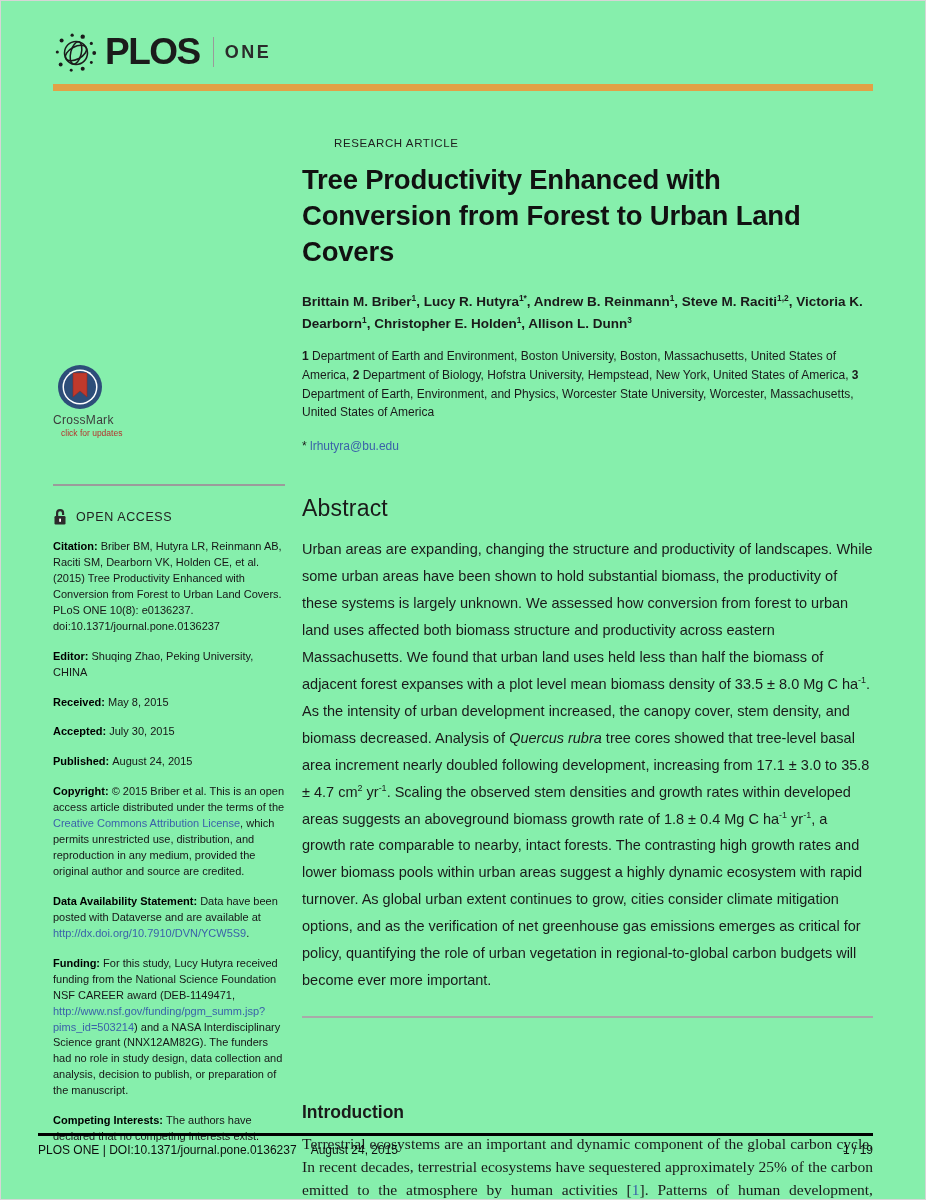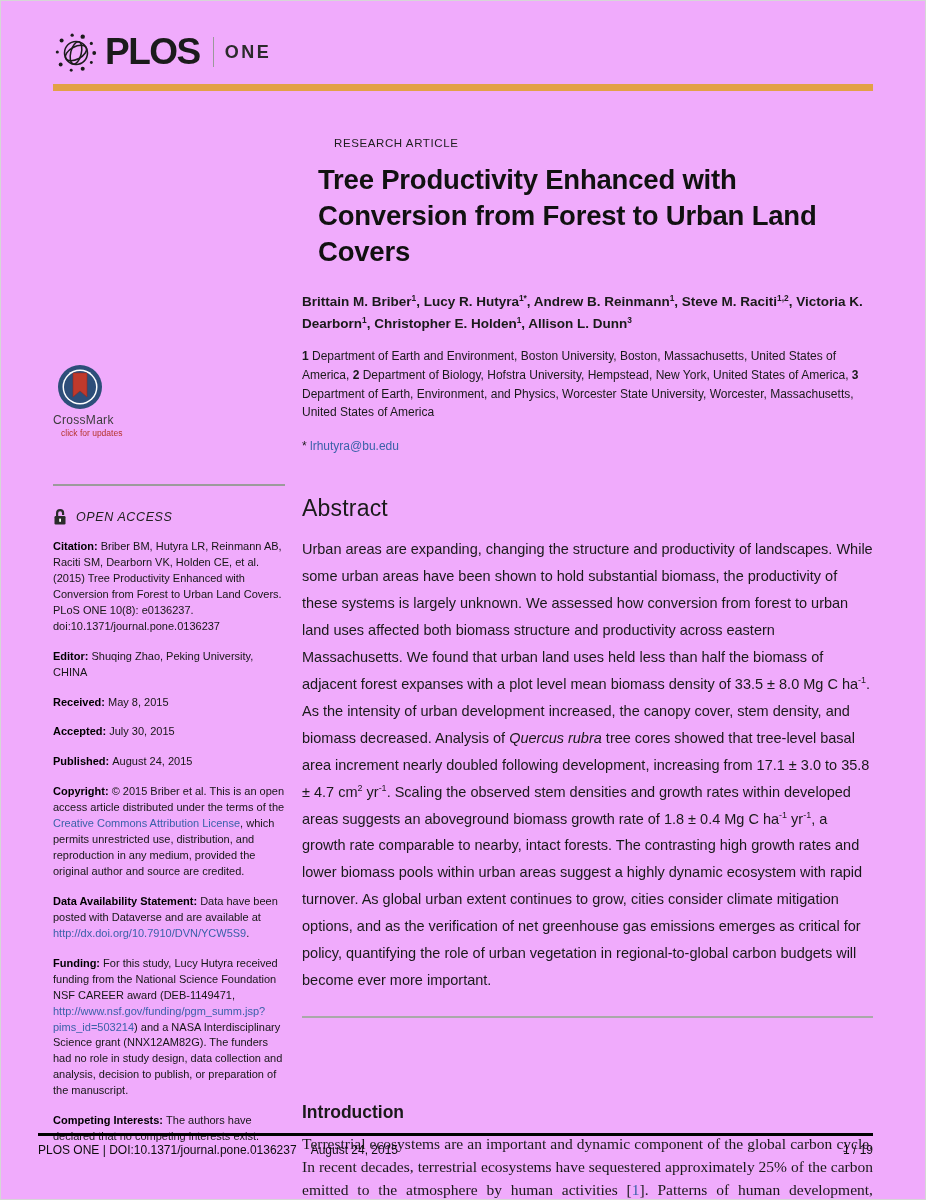--- a/index.html
+++ b/index.html
@@ -1,39 +1,39 @@
 <!DOCTYPE html>
 <html><head>
 <meta charset="utf-8">
 <style>
   html,body { margin:0; padding:0; background:#e9e9e9; }
   .page {
     position:relative; width:926px; height:1200px; margin:0 auto;
-    background:#f0abfc; border:1px solid #d6d6d6; box-sizing:border-box;
+    background:#86efac; border:1px solid #d6d6d6; box-sizing:border-box;
     font-family:"Liberation Sans", sans-serif; color:#1a1a1a; overflow:hidden;
   }
   
   .header { padding:28px 52px 0 52px; }
   .logo-row { display:flex; align-items:center; }
   .logo-globe { width:46px; height:46px; margin-right:6px; }
   .logo-plos { font-size:37px; font-weight:bold; letter-spacing:-1.5px; color:#1b1b1b; }
   .logo-sep { width:1px; height:30px; background:#9a9a9a; margin:0 11px 0 13px; }
   .logo-one { font-size:18px; font-weight:bold; letter-spacing:2.5px; color:#2b2b2b; }
   .rule-orange { height:7px; margin:9px 52px 0 52px; }
   
   .content { display:flex; padding:0 52px; align-items:flex-start; }
   .sidebar { width:232px; flex:0 0 232px; box-sizing:border-box; padding-top:272px; }
   .main { flex:1; margin-left:17px; padding-top:46px; }
   
   .crossmark { width:110px; cursor:pointer; }
   .crossmark-icon { display:block; width:48px; height:48px; margin:0 0 2px 3px; }
   .crossmark-name { font-size:12px; color:#3c3c3c; letter-spacing:0.3px; }
   .crossmark-tag { font-size:8.5px; color:#b5342c; margin-top:1px; padding-left:8px; }
   .sidebar-rule { border:none; border-top:2px solid #9b9b9b; margin:46px 0 0 0; }
-  .open-access { display:flex; align-items:center; margin-top:22px;font-style:italic; }
+  .open-access { display:flex; align-items:center; margin-top:22px; }
   .lock-icon { width:15px; height:17px; margin-right:8px; }
   .open-access-label { font-size:12.5px; letter-spacing:0.6px; color:#222; }
   .side-par { font-size:11px; line-height:1.45; margin-top:14px; color:#161616; }
   .side-par b { color:#000; }
   
   .kicker { font-size:11.5px; letter-spacing:0.6px; color:#1e1e1e;padding-left:32px; }
   .title { font-size:27.5px; line-height:1.3; font-weight:600; color:#111; margin-top:13px; letter-spacing:-0.2px; }
   .authors { font-size:13.5px; font-weight:bold; line-height:1.6; margin-top:22px; }
   .affiliations { font-size:12px; line-height:1.55; margin-top:13px; }
   .email-line { font-size:12px; margin-top:17px; }
@@ -116,21 +116,21 @@
       <p class="side-par"><b>Accepted: </b>July 30, 2015</p>
       <p class="side-par"><b>Published: </b>August 24, 2015</p>
       <p class="side-par"><b>Copyright: </b>© 2015 Briber et al. This is an open access article distributed under the terms of the <span class="link">Creative Commons Attribution License</span>, which permits unrestricted use, distribution, and reproduction in any medium, provided the original author and source are credited.</p>
       <p class="side-par"><b>Data Availability Statement: </b>Data have been posted with Dataverse and are available at <span class="link">http://dx.doi.org/10.7910/DVN/YCW5S9</span>.</p>
       <p class="side-par"><b>Funding: </b>For this study, Lucy Hutyra received funding from the National Science Foundation NSF CAREER award (DEB-1149471, <span class="link">http://www.nsf.gov/funding/pgm_summ.jsp?pims_id=503214</span>) and a NASA Interdisciplinary Science grant (NNX12AM82G). The funders had no role in study design, data collection and analysis, decision to publish, or preparation of the manuscript.</p>
       <p class="side-par"><b>Competing Interests: </b>The authors have declared that no competing interests exist.</p>
     </div>
 
     <div class="main">
       <div class="kicker">RESEARCH ARTICLE</div>
-      <h1 class="title" style="margin:13px 0 0 16px;">Tree Productivity Enhanced with Conversion from Forest to Urban Land Covers</h1>
+      <h1 class="title" style="margin:13px 0 0 0;">Tree Productivity Enhanced with Conversion from Forest to Urban Land Covers</h1>
       <p class="authors" style="margin:22px 0 0 0;"><b>Brittain M. Briber</b><sup class="bold">1</sup><b>, Lucy R. Hutyra</b><sup class="bold">1*</sup><b>, Andrew B. Reinmann</b><sup class="bold">1</sup><b>, Steve M. Raciti</b><sup class="bold">1,2</sup><b>, Victoria K. Dearborn</b><sup class="bold">1</sup><b>, Christopher E. Holden</b><sup class="bold">1</sup><b>, Allison L. Dunn</b><sup class="bold">3</sup></p>
       <p class="affiliations" style="margin:13px 0 0 0;"><b>1 </b>Department of Earth and Environment, Boston University, Boston, Massachusetts, United States of America, <b>2 </b>Department of Biology, Hofstra University, Hempstead, New York, United States of America, <b>3 </b>Department of Earth, Environment, and Physics, Worcester State University, Worcester, Massachusetts, United States of America</p>
       <p class="email-line" style="margin:17px 0 0 0;">* <span class="link">lrhutyra@bu.edu</span></p>
 
       <h2 class="abstract-head" style="margin:42px 0 0 0;">Abstract</h2>
       <p class="abstract-body" style="margin:14px 0 0 0;">Urban areas are expanding, changing the structure and productivity of landscapes. While some urban areas have been shown to hold substantial biomass, the productivity of these systems is largely unknown. We assessed how conversion from forest to urban land uses affected both biomass structure and productivity across eastern Massachusetts. We found that urban land uses held less than half the biomass of adjacent forest expanses with a plot level mean biomass density of 33.5 ± 8.0 Mg C ha<sup>-1</sup>. As the intensity of urban development increased, the canopy cover, stem density, and biomass decreased. Analysis of <i>Quercus rubra</i> tree cores showed that tree-level basal area increment nearly doubled following development, increasing from 17.1 ± 3.0 to 35.8 ± 4.7 cm<sup>2</sup> yr<sup>-1</sup>. Scaling the observed stem densities and growth rates within developed areas suggests an aboveground biomass growth rate of 1.8 ± 0.4 Mg C ha<sup>-1</sup> yr<sup>-1</sup>, a growth rate comparable to nearby, intact forests. The contrasting high growth rates and lower biomass pools within urban areas suggest a highly dynamic ecosystem with rapid turnover. As global urban extent continues to grow, cities consider climate mitigation options, and as the verification of net greenhouse gas emissions emerges as critical for policy, quantifying the role of urban vegetation in regional-to-global carbon budgets will become ever more important.</p>
 
       <hr class="main-rule">
 
       <h2 class="intro-head" style="margin:84px 0 0 0;">Introduction</h2>

